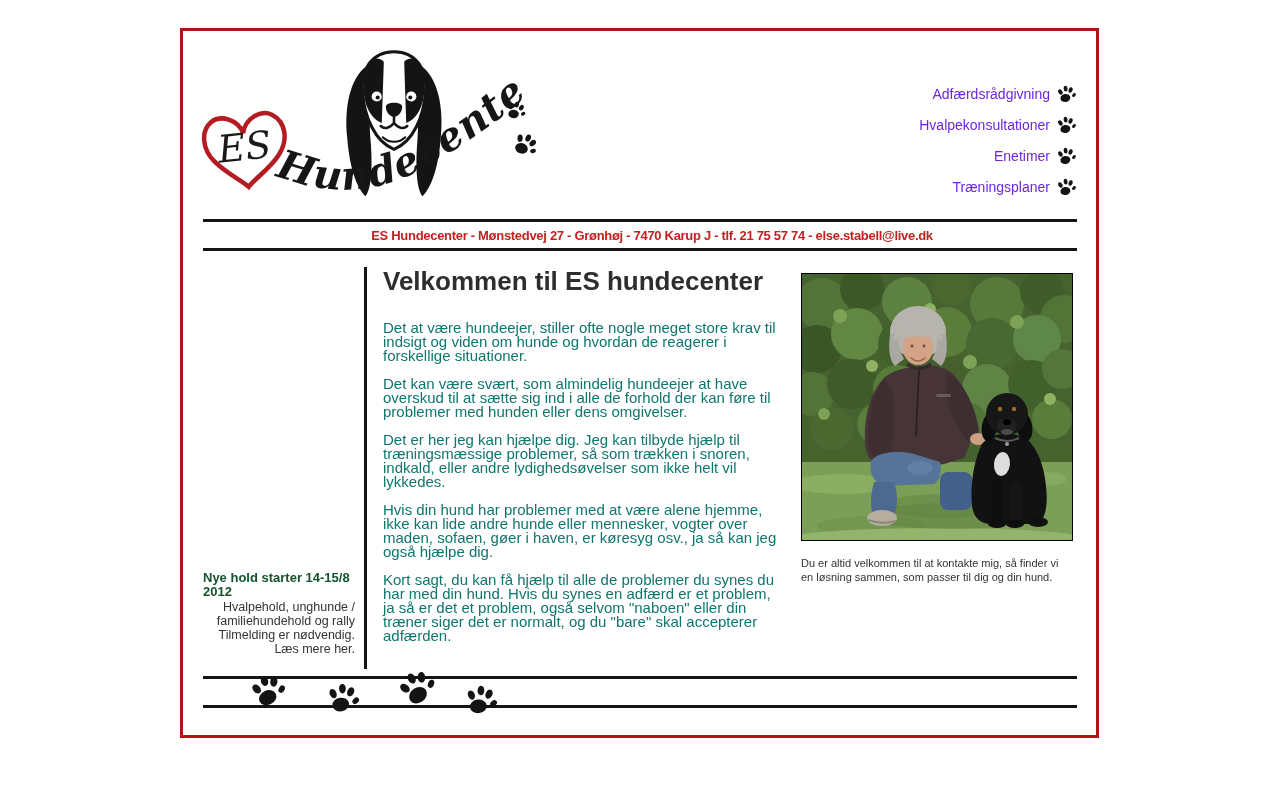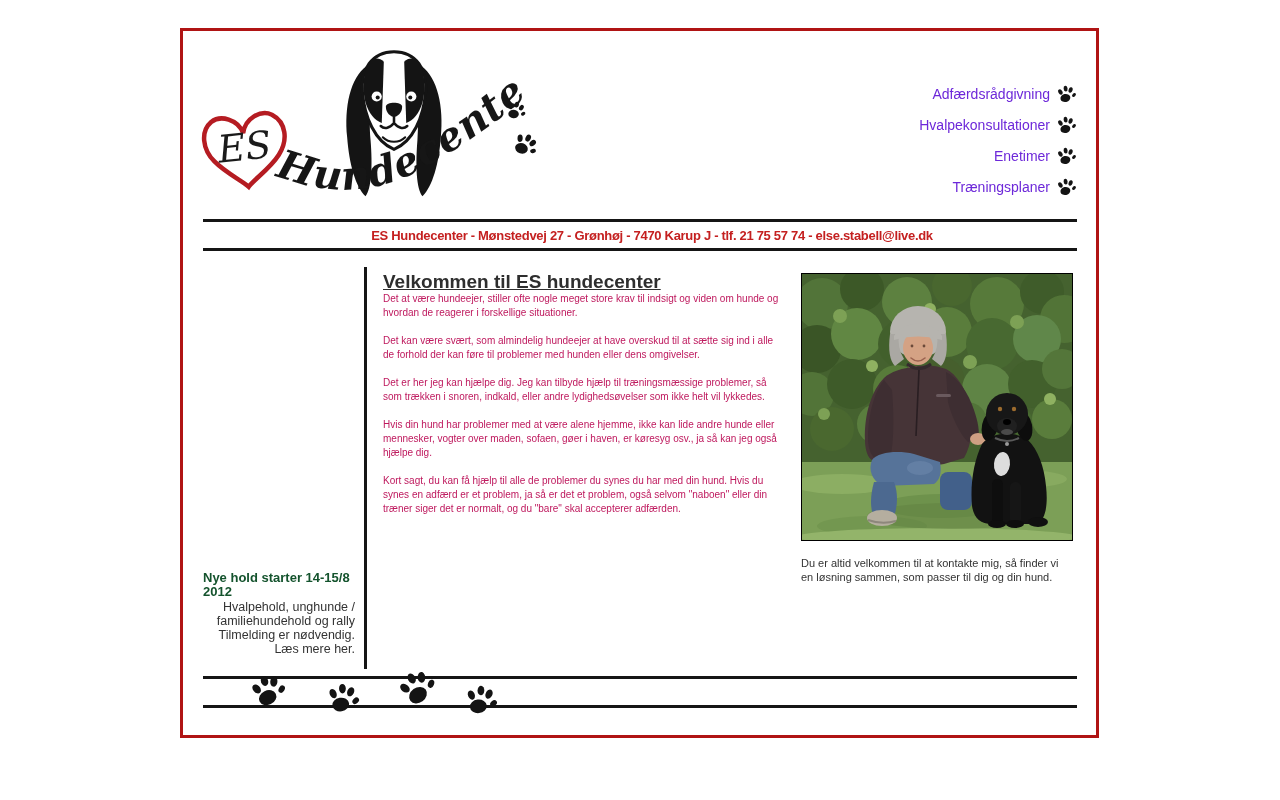--- a/index.html
+++ b/index.html
@@ -36,22 +36,22 @@
   .sidebar-menu { position:absolute; left:27px; top:237px; list-style:none; }
   .sidebar-menu li { height:25px; line-height:25px; font-size:14px; font-weight:bold; color:#333; cursor:pointer; }
   .sidebar-menu li.active { color:#c41b1b; }
   .divider { position:absolute; left:181px; top:236px; width:3px; height:402px; background:#151515; }
   .news { position:absolute; left:20px; top:540px; width:152px; }
   .news-heading { font-size:13px; font-weight:bold; color:#14532d; line-height:14px; margin-bottom:1px; }
   .news-line { font-size:12.5px; color:#333; line-height:14px;text-align:right; }
   .news-line.link { cursor:pointer; }
   
   .main-col { position:absolute; left:200px; top:240px; width:402px; }
-  .main-col h1 { font-size:19px; line-height:21px; font-weight:bold; color:#2e2e2e; margin-bottom:0;text-decoration:underline; }
-  .main-col p { font-size:10px; line-height:14px; color:#be185d; margin-bottom:14px; }
+  .main-col h1 { font-size:26px; line-height:21px; font-weight:bold; color:#2e2e2e; margin-bottom:29px; }
+  .main-col p { font-size:15px; line-height:14px; color:#0f766e; margin-bottom:14px; }
   
   .photo-col { position:absolute; left:618px; top:242px; width:272px; }
   .photo-frame { width:272px; height:268px; border:1px solid #000; background:#45622f; }
   .photo-frame svg { display:block; width:270px; height:266px; }
   .photo-caption { margin-top:15px; font-size:11px; line-height:14px; color:#333; }
   
   .rule-foot-top { top:645px; }
   .rule-foot-bottom { top:674px; }
   .foot-paw-1 { position:absolute; left:68px;  top:641px; width:36px; height:36px; transform:rotate(-12deg); }
   .foot-paw-2 { position:absolute; left:144px; top:650px; width:34px; height:34px; transform:rotate(5deg); }

